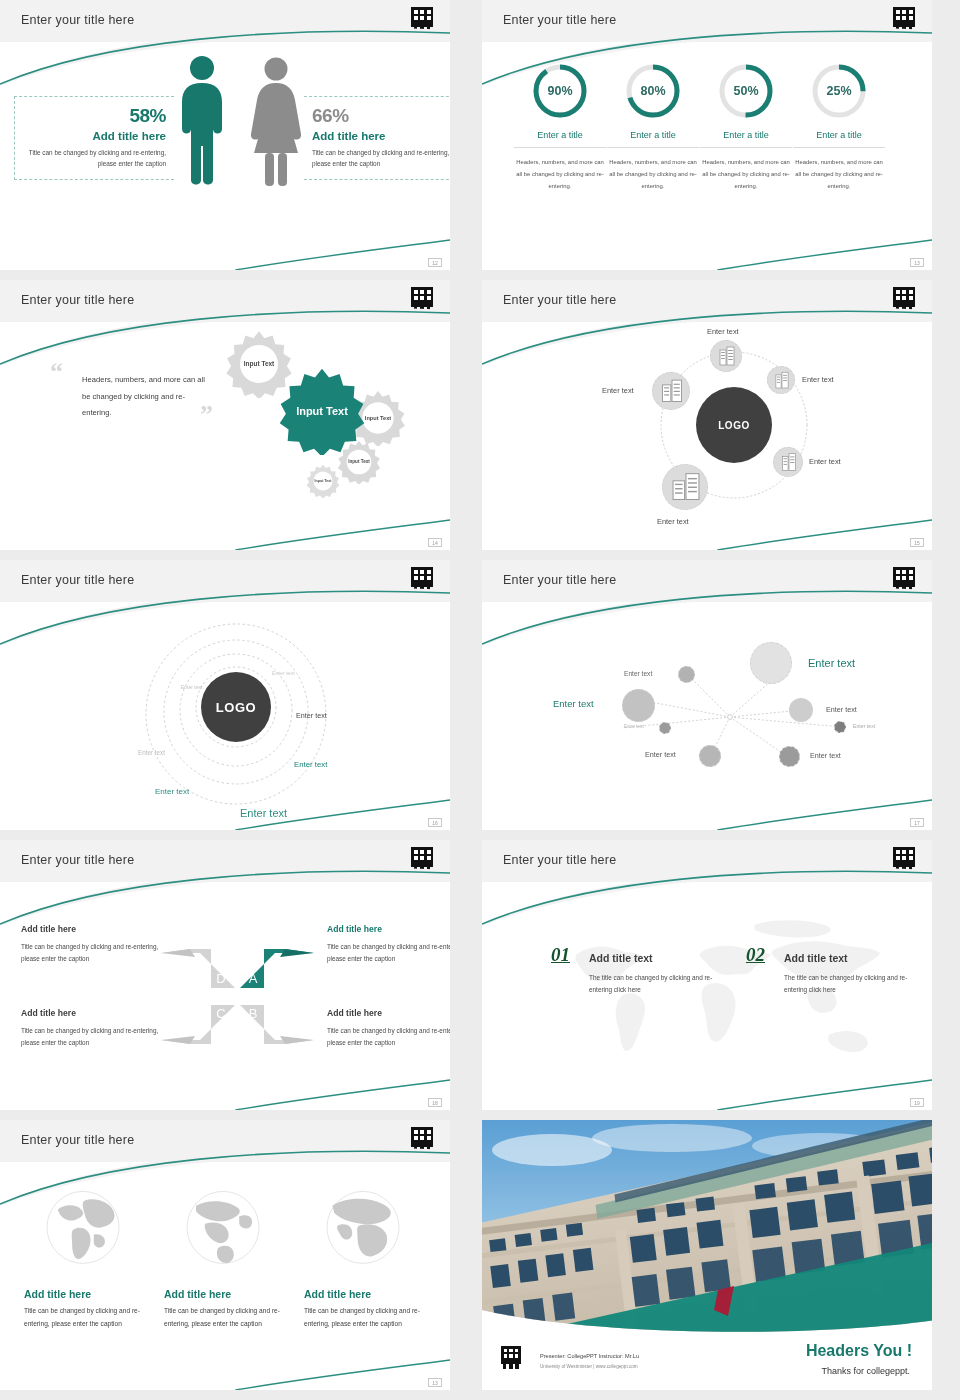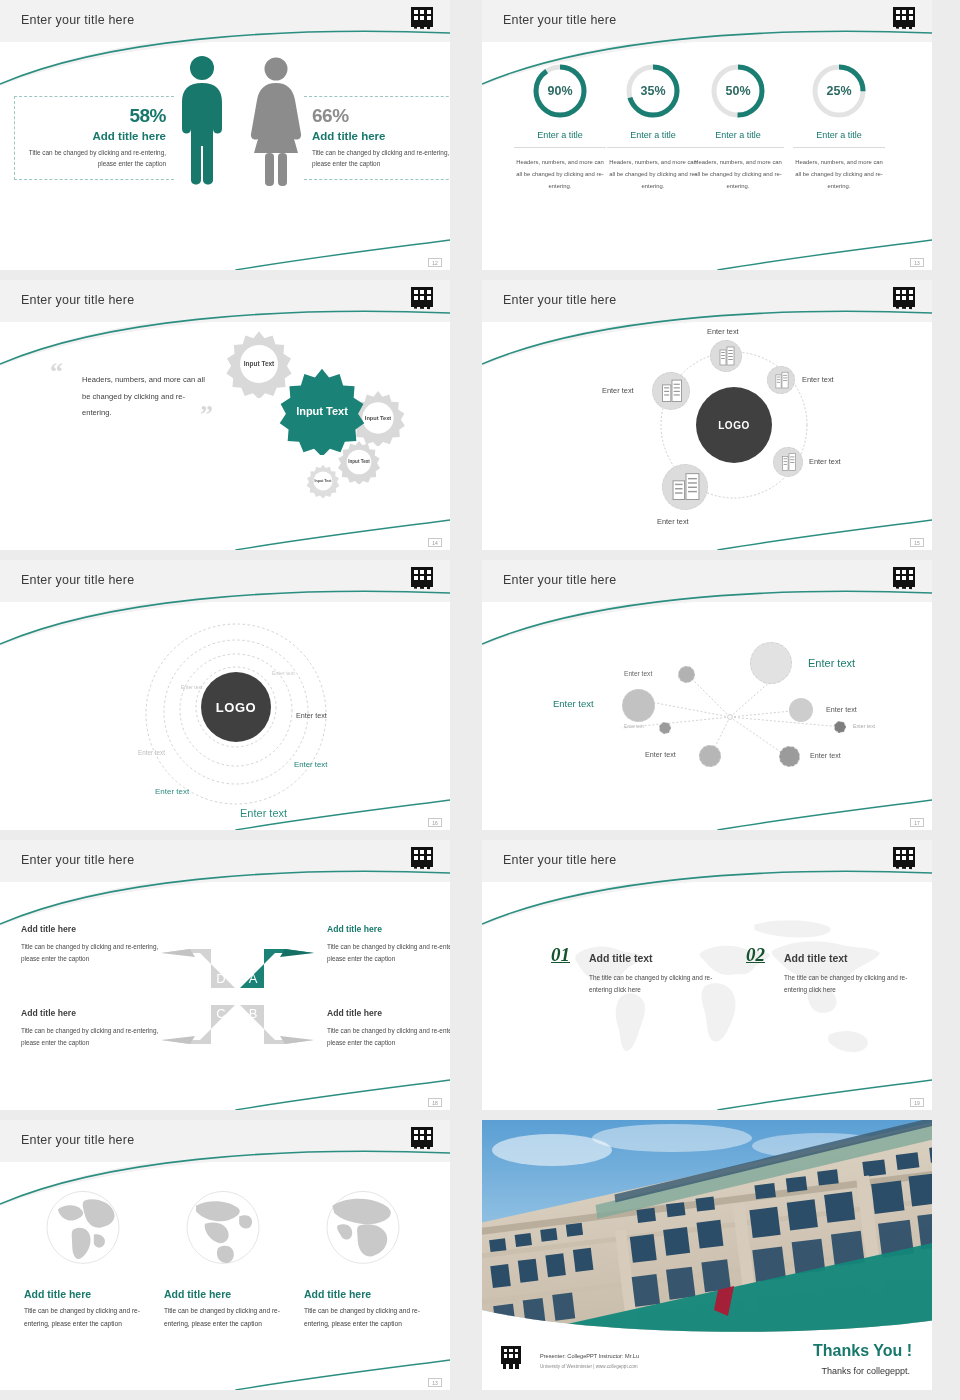--- a/index.html
+++ b/index.html
@@ -197,26 +197,26 @@
       </div>
       <div class="donut-label">Enter a title</div>
       <div class="donut-desc">Headers, numbers, and more can all be changed by clicking and re-entering.</div>
     </div>
     <div class="donut-col" style="left:125px">
       <div class="donut">
         <svg width="58" height="58" viewBox="0 0 58 58">
           <circle cx="29" cy="29" r="24" fill="none" stroke="#e3e3e3" stroke-width="5"></circle>
           <circle cx="29" cy="29" r="24" fill="none" stroke="#1a7f72" stroke-width="5" stroke-dasharray="105.6 45.2" stroke-linecap="butt" transform="rotate(-90 29 29)"></circle>
         </svg>
-        <div class="donut-val">35%</div>
+        <div class="donut-val">80%</div>
       </div>
       <div class="donut-label">Enter a title</div>
       <div class="donut-desc">Headers, numbers, and more can all be changed by clicking and re-entering.</div>
     </div>
-    <div class="donut-col" style="left:210px">
+    <div class="donut-col" style="left:218px">
       <div class="donut">
         <svg width="58" height="58" viewBox="0 0 58 58">
           <circle cx="29" cy="29" r="24" fill="none" stroke="#e3e3e3" stroke-width="5"></circle>
           <circle cx="29" cy="29" r="24" fill="none" stroke="#1a7f72" stroke-width="5" stroke-dasharray="75.4 75.4" stroke-linecap="butt" transform="rotate(-90 29 29)"></circle>
         </svg>
         <div class="donut-val">50%</div>
       </div>
       <div class="donut-label">Enter a title</div>
       <div class="donut-desc">Headers, numbers, and more can all be changed by clicking and re-entering.</div>
     </div>
@@ -803,17 +803,17 @@
     <div class="w" style="left:14.9px;top:4.5px;width:3.6px;height:3.6px"></div>
     <div class="w" style="left:3.5px;top:10px;width:3.6px;height:3.6px"></div>
     <div class="w" style="left:9.2px;top:10px;width:3.6px;height:3.6px"></div>
     <div class="w" style="left:14.9px;top:10px;width:3.6px;height:3.6px"></div>
     <div class="leg" style="left:3px;top:20px"></div>
         <div class="leg" style="left:9.2px;top:20px"></div>
         <div class="leg" style="left:15.4px;top:20px"></div>
   </div>
   <div class="presenter-1">Presenter: CollegePPT   Instructor: Mr.Lu</div>
   <div class="presenter-2">University of Westminster  |  www.collegeppt.com</div>
-  <div class="thanks-big">Thanks You !</div>
+  <div class="thanks-big">Headers You !</div>
   <div class="thanks-sub">Thanks for collegeppt.</div>
 </div>
 
 </div>
 
 </body></html>

